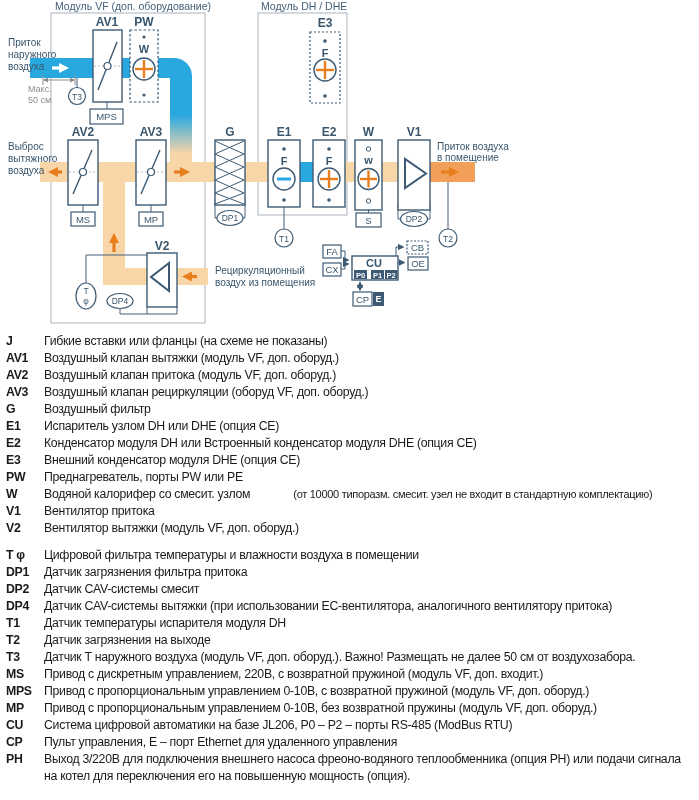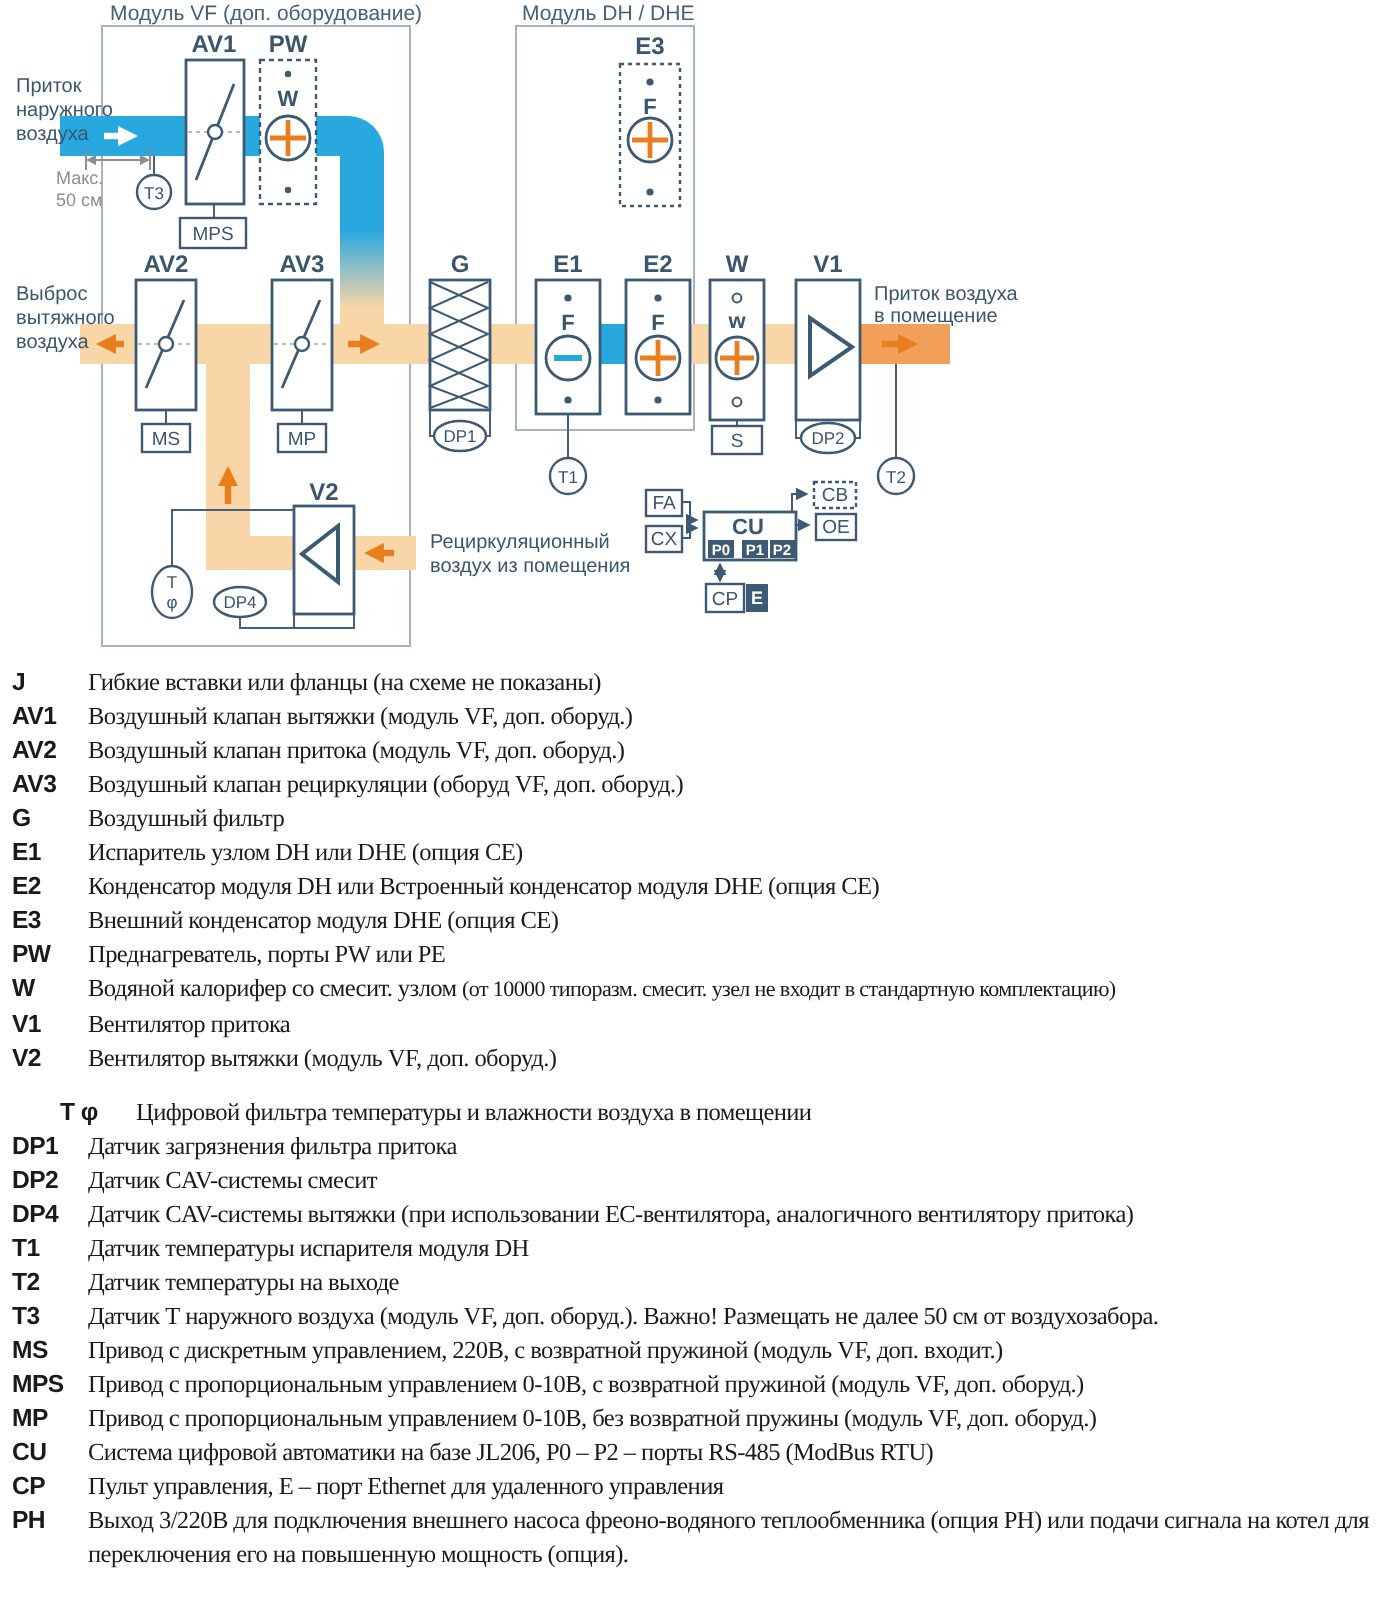--- a/index.html
+++ b/index.html
@@ -11,23 +11,23 @@
   .flow-lbl{font-size:10px;fill:#39566d;}
   .small-lbl{font-size:9.5px;fill:#39566d;}
   .tiny-lbl{font-size:8.5px;fill:#39566d;}
   .gray-lbl{font-size:9px;fill:#8d8d8d;}
   .inner-lbl{font-size:11px;font-weight:bold;fill:#39566d;}
   .port-lbl{font-size:7.5px;font-weight:bold;fill:#ffffff;}
   .legend{position:absolute;left:6px;top:333px;width:690px;color:#1a1a1a;
           font-size:12.3px;letter-spacing:-0.3px;}
   .lrow{display:flex;line-height:17px;}
   .lrow .abbr{flex:0 0 38px;font-weight:bold;}
-  .lrow .desc{flex:1;font-family:Liberation Serif, serif;}
-  .lrow .note{font-size:11px;}
-  .gap{margin-top:10px;margin-left:24px;}
+  .lrow .desc{flex:1;}
+  .lrow .note{font-size:11px;margin-left:40px;}
+  .gap{margin-top:10px;}
 </style>
 </head>
 <body>
 
 
 
 <svg width="699" height="330" viewBox="0 0 699 330">
   <defs>
     <linearGradient id="bluefade" gradientUnits="userSpaceOnUse" x1="0" y1="58" x2="0" y2="162">
       <stop offset="0" stop-color="#29a8e0"></stop>
@@ -341,21 +341,21 @@
   <div class="lrow">
       <span class="abbr">DP4</span>
       <span class="desc"><span>Датчик CAV-системы вытяжки (при использовании ЕС-вентилятора, аналогичного вентилятору притока)</span></span>
     </div>
   <div class="lrow">
       <span class="abbr">T1</span>
       <span class="desc"><span>Датчик температуры испарителя модуля DH</span></span>
     </div>
   <div class="lrow">
       <span class="abbr">T2</span>
-      <span class="desc"><span>Датчик температуры на выходе</span></span>
+      <span class="desc"><span>Датчик загрязнения на выходе</span></span>
     </div>
   <div class="lrow">
       <span class="abbr">T3</span>
       <span class="desc"><span>Датчик Т наружного воздуха (модуль VF, доп. оборуд.). Важно! Размещать не далее 50 см от воздухозабора.</span></span>
     </div>
   <div class="lrow">
       <span class="abbr">MS</span>
       <span class="desc"><span>Привод с дискретным управлением, 220В, с возвратной пружиной (модуль VF, доп. входит.)</span></span>
     </div>
   <div class="lrow">

